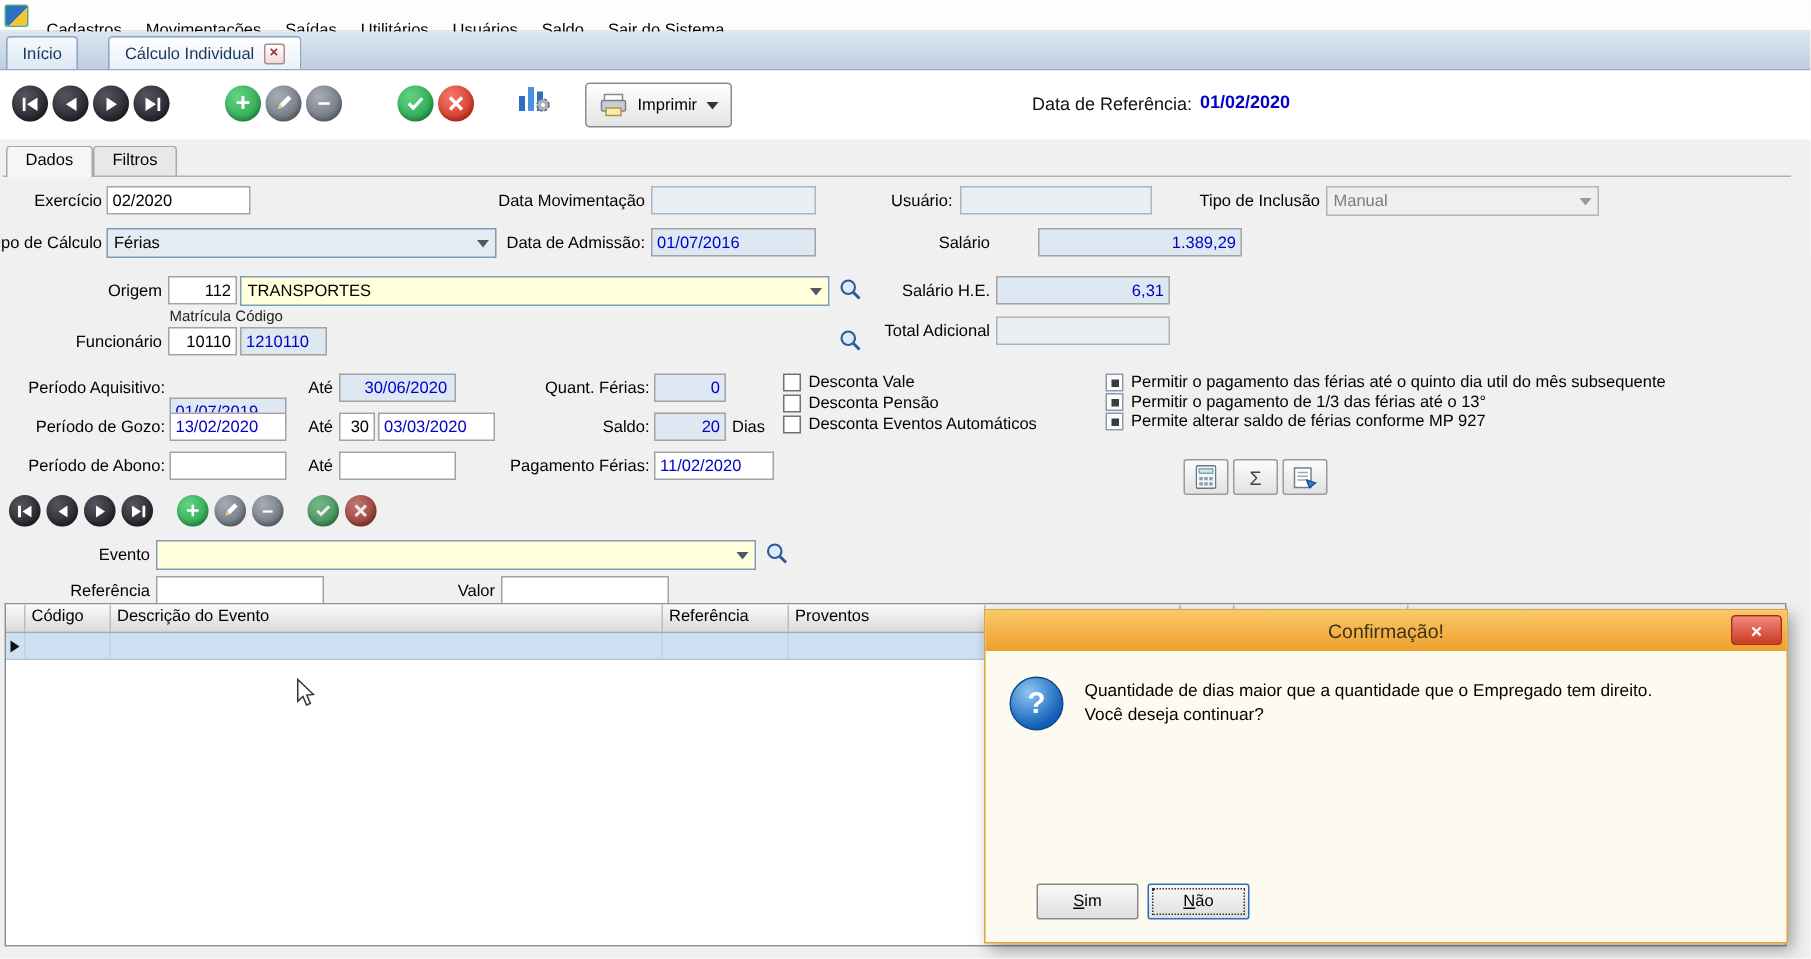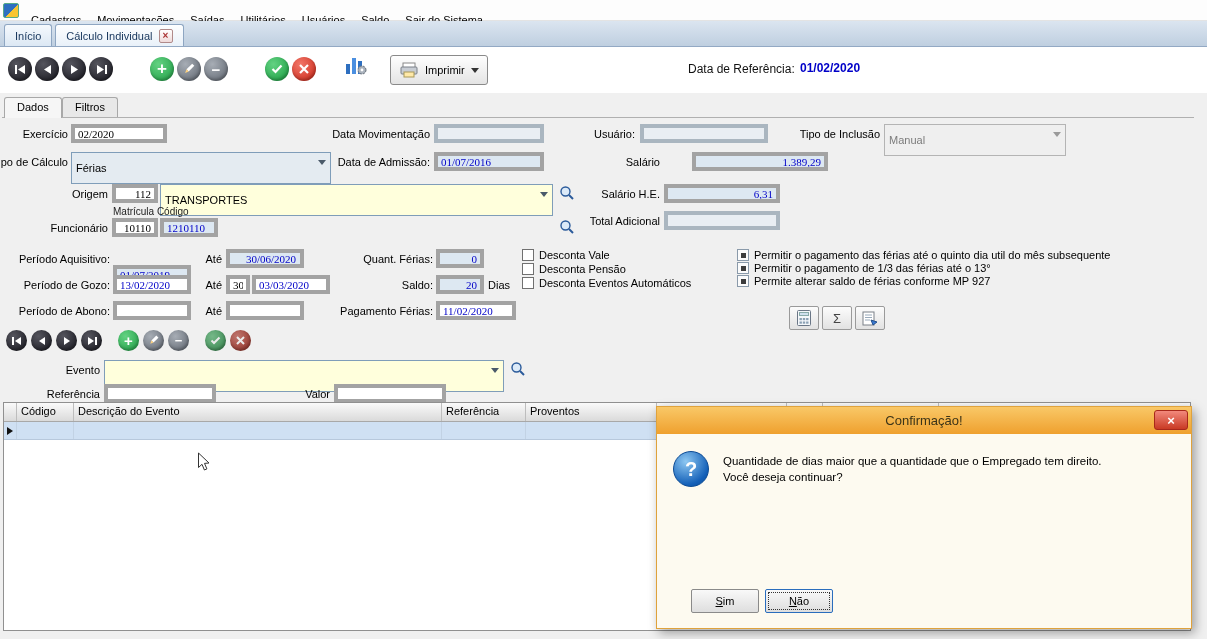--- a/index.html
+++ b/index.html
@@ -24,21 +24,21 @@
     border:1px solid #5a8; }
   .menu-item { padding:3px 8px; cursor:default;margin-top:20px; }
   .u-first { display:inline-block; }
   .u-first::first-letter { text-decoration: underline; }
 
   
   .doctabs {
     position:absolute; left:0; top:21px; width:1207px; height:26px;
     background: linear-gradient(#dbe5f0,#bfcfe0);
     border-bottom:1px solid #93a9c4;
-    display:flex; align-items:flex-end; padding:3px 0 0 4px; gap:3px;
+    display:flex; align-items:flex-end; padding:3px 0 0 4px; gap:20px;
   }
   .doctab {
     height:22px; display:flex; align-items:center; gap:6px;
     padding:0 10px; border:1px solid #8ea6c2; border-bottom:none;
     border-radius:3px 3px 0 0; background:linear-gradient(#f5f9fd,#dce8f4);
     color:#17365c;
   }
   .doctab.active { background:linear-gradient(#fdfeff,#e9f1f9); }
   .tab-close {
     width:14px; height:14px; border:1px solid #b08a8a; border-radius:2px;
@@ -78,30 +78,30 @@
     border:1px solid #a8a8a8; border-bottom:none; border-radius:3px 3px 0 0;
     background:#e8e8e8; cursor:pointer;
   }
   .ftab.active { background:#f6f6f6; z-index:2; }
   .fpanel-line { position:absolute; left:2px; top:117px; width:1192px; height:1px; background:#b0b0b0; }
 
   .lbl { position:absolute; height:16px; line-height:16px; text-align:right; white-space:nowrap; }
   .cap { position:absolute; font-size:10px; color:#222; }
 
   .inp {
-    position:absolute; height:19px; border:4px solid #a3a3a3; background:#fff;
-    font-family:Liberation Serif, serif; font-size:11px; padding:0 3px; color:#000;
+    position:absolute; height:19px; border:1px solid #a3a3a3; background:#fff;
+    font-family:Liberation Sans, sans-serif; font-size:11px; padding:0 3px; color:#000;
   }
   .inp.blue { color:#0000c8; }
   .inp.num { text-align:right; }
   .inp.ro { background:#dde8f2; }
   .inp.dis { background:#e9eef3; border-color:#aab6c0; }
 
   .combo {
-    position:absolute; height:32px; border:1px solid #7f9db9; background:#fff;
+    position:absolute; height:20px; border:1px solid #7f9db9; background:#fff;
     display:flex; align-items:center; padding:0 18px 0 4px; white-space:nowrap; overflow:hidden;
   }
   .combo.yellow { background:#ffffdc; }
   .combo.gray { background:#e4ebf1; }
   .combo.dis { background:#efefef; border-color:#b4b4b4; color:#7c7c7c; }
   .combo-arrow {
     position:absolute; right:4px; top:7px; width:0; height:0;
     border-left:4px solid transparent; border-right:4px solid transparent; border-top:5px solid #4a5a6a;
   }
   .combo.dis .combo-arrow { border-top-color:#9a9a9a; }

